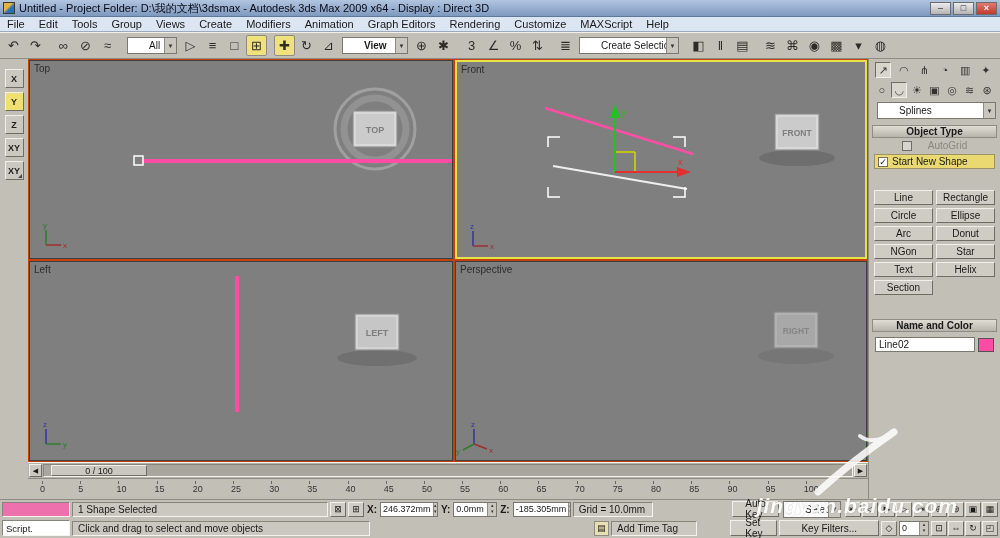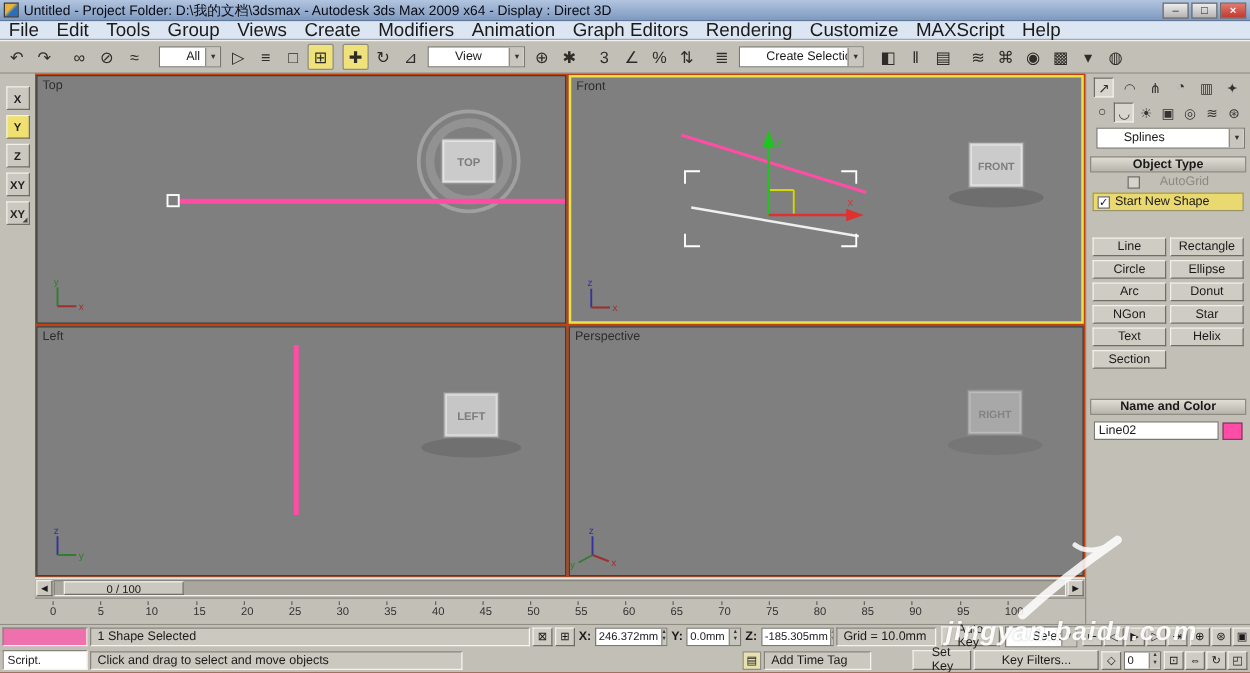--- a/index.html
+++ b/index.html
@@ -9,21 +9,21 @@
   
   .titlebar{height:17px;display:flex;align-items:center;gap:4px;background:linear-gradient(#b2c5e0,#7e99bf);padding:0 3px;border-bottom:1px solid #5f7899}
   .app-icon{width:12px;height:12px;background:linear-gradient(135deg,#e8b33c 40%,#2a6fb8 60%);border:1px solid #3a3a3a}
   .title-text{flex:1;font-size:11px;color:#0a0a14;white-space:nowrap;overflow:hidden}
   .winbtns{display:flex;gap:2px}
   .wbtn{width:21px;height:13px;font-size:9px;line-height:11px;text-align:center;background:linear-gradient(#ececec,#b4b4b4);border:1px solid #6d6d6d;color:#222}
   .wbtn.close{background:linear-gradient(#e07a70,#c0392e);color:#fff;font-weight:bold}
 
   
   .menubar{height:15px;background:#dce5f2;display:flex;align-items:center;border-bottom:1px solid #9aa9be}
-  .menu-item{padding:0 7px;font-size:15px}
+  .menu-item{padding:0 7px;font-size:11px}
 
   
   .toolbar{height:27px;background:#c2bfb6;border-top:1px solid #f2f1ec;border-bottom:1px solid #8e8c83;display:flex;align-items:center;padding:0 3px;gap:1px}
   .tb-btn{width:21px;height:21px;display:flex;align-items:center;justify-content:center;font-size:13px;color:#2e2c28;border:1px solid transparent;flex:none}
   .tb-btn.active{background:#efe27a;border:1px solid #8e8c83;border-radius:2px}
   .tb-sep{width:5px;height:22px;flex:none}
   .dd{display:flex;align-items:center;height:17px;background:#fff;border:1px solid #7a7871;font-size:10px;margin:0 2px;overflow:hidden;flex:none}
   .ddv{flex:1;padding-left:21px;white-space:nowrap;overflow:hidden}
   .dda{width:12px;align-self:stretch;background:#c9c6bd;border-left:1px solid #8e8c83;font-size:6px;display:flex;align-items:center;justify-content:center;color:#333}
 
@@ -68,21 +68,21 @@
   .name-input{flex:1;height:15px;background:#fff;border:1px solid #7a7871;font-size:10px;padding:0 3px;display:flex;align-items:center}
   .color-swatch{width:16px;height:14px;background:var(--accent,#ff4da6);border:1px solid #555;flex:none}
 
   
   .statusbar,.promptbar{display:flex;align-items:center;gap:2px;background:#c2bfb6;padding:0 2px}
   .statusbar{height:19px;border-top:1px solid #8e8c83}
   .promptbar{height:20px}
   .mini-pink{width:68px;height:15px;background:#ee71ad;border:1px solid;border-color:#87857c #f4f3ee #f4f3ee #87857c;flex:none}
   .mini-white{width:68px;height:16px;background:#fff;border:1px solid;border-color:#87857c #f4f3ee #f4f3ee #87857c;font-size:9.5px;display:flex;align-items:center;padding:0 3px;flex:none}
   .sunken{background:#cbc8bf;border:1px solid;border-color:#87857c #f4f3ee #f4f3ee #87857c;height:15px;font-size:10px;display:flex;align-items:center;padding:0 5px;white-space:nowrap;overflow:hidden}
-  .sel-status{width:352px;flex:none}
+  .sel-status{width:256px;flex:none}
   .prompt-field{width:298px;flex:none}
   .sb-btn{width:16px;height:15px;background:#cfccc3;border:1px solid;border-color:#f0efe9 #6f6d66 #6f6d66 #f0efe9;font-size:9px;display:flex;align-items:center;justify-content:center;flex:none}
   .coord-label{font-size:10px;font-weight:bold;padding:0 1px;flex:none}
   .tfield{height:15px;background:#fff;border:1px solid #7a7871;font-size:9px;display:flex;align-items:center;flex:none;overflow:hidden}
   .tfield .val{flex:1;padding:0 2px;white-space:nowrap}
   .spin{width:9px;align-self:stretch;border-left:1px solid #8e8c83;background:#c9c6bd;display:flex;flex-direction:column}
   .spin span{flex:1;font-size:5px;line-height:5px;text-align:center;color:#333}
   .btn{background:#cfccc3;border:1px solid;border-color:#f0efe9 #6f6d66 #6f6d66 #f0efe9;font-size:10px;height:16px;display:flex;align-items:center;justify-content:center;flex:none;padding:0 21px}
   .grid-field{width:80px;flex:none}
   .att-field{width:86px;flex:none}
@@ -138,21 +138,21 @@
         <span class="dda">▼</span>
       </div>
       <div class="tb-btn">▷</div>
       <div class="tb-btn">≡</div>
       <div class="tb-btn">□</div>
       <div class="tb-btn active">⊞</div>
       <div class="tb-sep"></div>
       <div class="tb-btn active">✚</div>
       <div class="tb-btn">↻</div>
       <div class="tb-btn">⊿</div>
-      <div class="dd" style="width: 78px;">
+      <div class="dd" style="width: 66px; font-weight: bold;">
         <span class="ddv">View</span>
         <span class="dda">▼</span>
       </div>
       <div class="tb-btn">⊕</div>
       <div class="tb-btn">✱</div>
       <div class="tb-sep"></div>
       <div class="tb-btn">3</div>
       <div class="tb-btn">∠</div>
       <div class="tb-btn">%</div>
       <div class="tb-btn">⇅</div>

